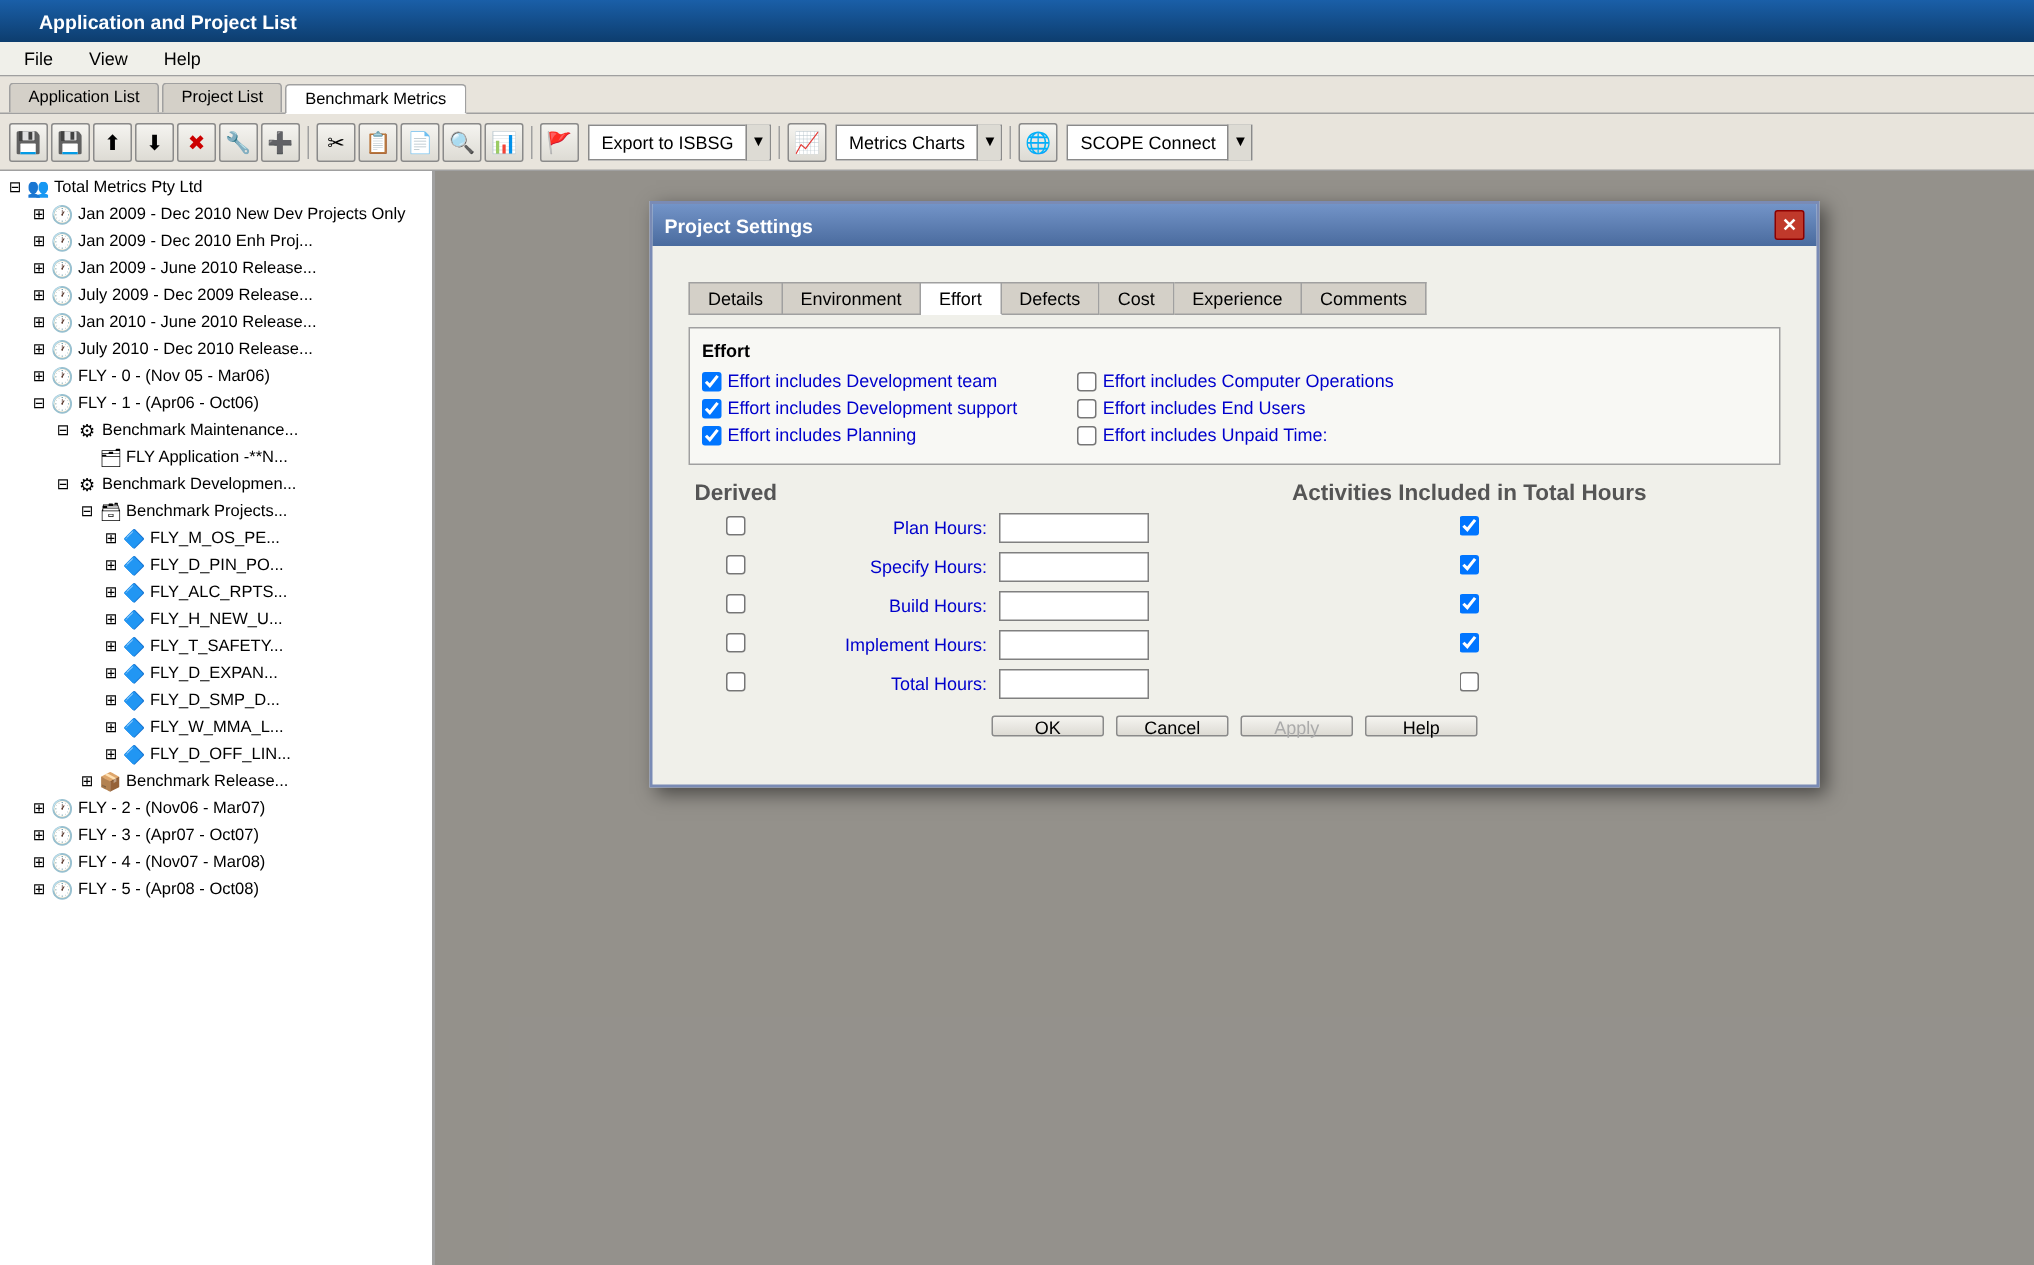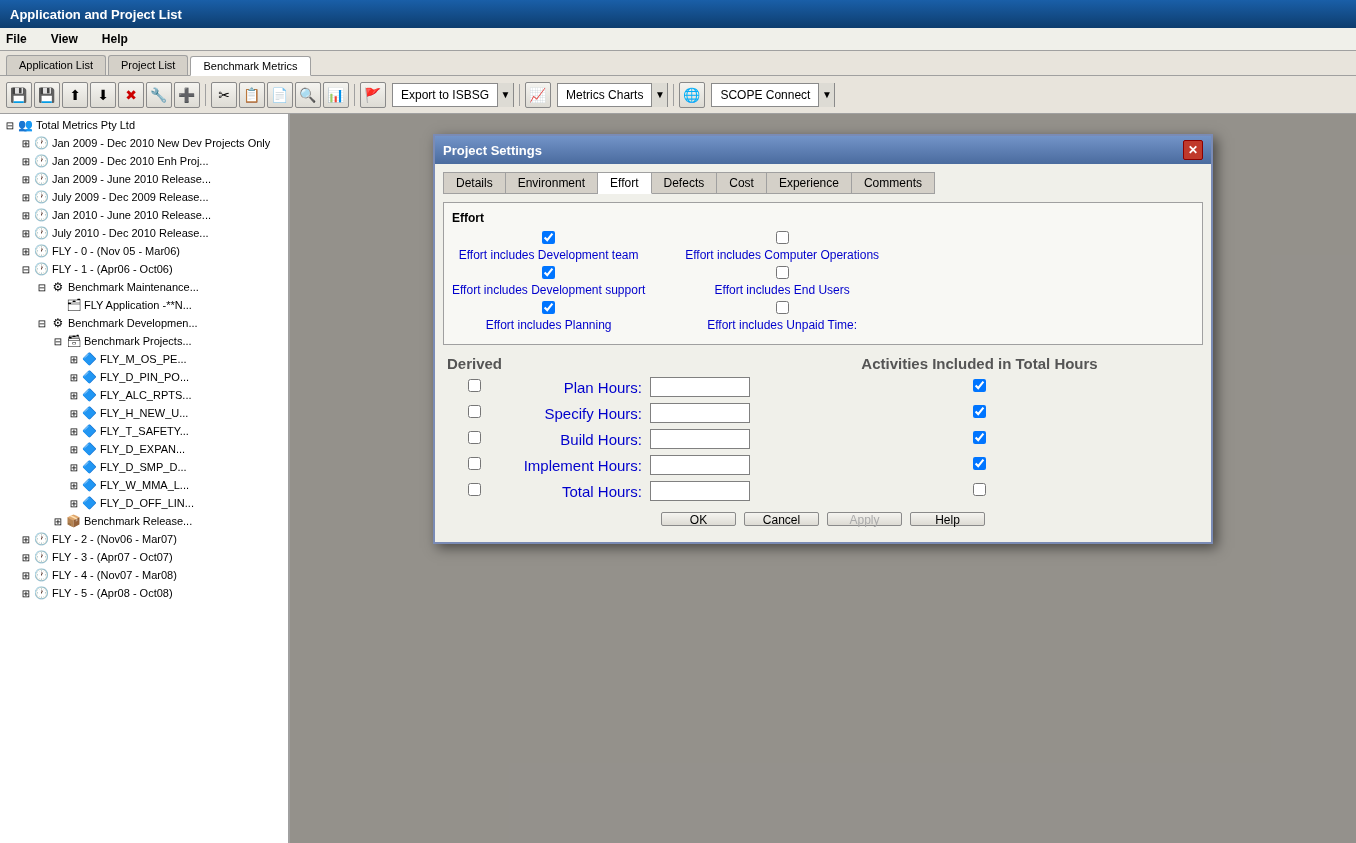--- a/index.html
+++ b/index.html
@@ -1,22 +1,22 @@
 <!DOCTYPE html>
 <html><head>
   <meta charset="utf-8">
   <style>
     * { box-sizing: border-box; margin: 0; padding: 0; }
     body { font-family: 'Segoe UI', Tahoma, Arial, sans-serif; font-size: 12px; background: #d4d0c8; overflow: hidden; }
 
     
-    .title-bar { background: linear-gradient(to bottom, #1a5fa8, #0d3d6e); color: white; padding: 6px 10px; font-size: 13px; font-weight: bold; display: flex; align-items: center; height: 28px; }
-
-    
-    .menu-bar { background: #f0f0ea; border-bottom: 1px solid #a0a0a0; padding: 2px 2px; display: flex; gap: 16px; font-weight: bold; }
+    .title-bar { background: linear-gradient(to bottom, #1a5fa8, #0d3d6e); color: white; padding: 6px 26px; font-size: 13px; font-weight: bold; display: flex; align-items: center; height: 28px; }
+
+    
+    .menu-bar { background: #f0f0ea; border-bottom: 1px solid #a0a0a0; padding: 2px 12px; display: flex; gap: 16px; }
     .menu-item { font-size: 12px; color: #000; cursor: pointer; padding: 2px 4px; }
 
     
     .tab-bar { background: #e8e4dc; padding: 4px 6px 0; display: flex; gap: 2px; border-bottom: 1px solid #a0a0a0; }
     .tab { background: #d4d0c8; border: 1px solid #a0a0a0; border-bottom: none; padding: 3px 12px; cursor: pointer; font-size: 11px; border-radius: 3px 3px 0 0; }
     .tab.active { background: #ffffff; border-bottom: 1px solid #ffffff; position: relative; top: 1px; }
 
     
     .toolbar { background: #e8e4dc; border-bottom: 1px solid #a0a0a0; padding: 3px 6px; display: flex; align-items: center; gap: 2px; height: 38px; }
     .toolbar-btn { width: 26px; height: 26px; background: linear-gradient(to bottom, #f5f4f0, #dddbd4); border: 1px solid #8a8a8a; border-radius: 2px; cursor: pointer; display: flex; align-items: center; justify-content: center; font-size: 14px; }
@@ -40,42 +40,42 @@
     .indent4 { margin-left: 64px; }
 
     
     .right-pane { flex: 1; background: #d4d0c8; position: relative; overflow: auto; }
 
     
     .modal-overlay { position: absolute; top: 0; left: 0; right: 0; bottom: 0; background: rgba(0,0,0,0.3); display: flex; align-items: flex-start; justify-content: center; padding-top: 20px; z-index: 100; }
     .modal { background: #f0f0ea; border: 2px solid #7a8bb5; box-shadow: 4px 4px 12px rgba(0,0,0,0.5); width: 780px; }
     .modal-title { background: linear-gradient(to bottom, #7394c8, #4a6b9e); color: white; padding: 4px 8px; font-size: 13px; font-weight: bold; display: flex; align-items: center; justify-content: space-between; }
     .modal-close { width: 20px; height: 20px; background: #c0392b; border: 1px solid #8b0000; color: white; display: flex; align-items: center; justify-content: center; cursor: pointer; font-size: 12px; border-radius: 2px; }
-    .modal-content { padding: 8px; }
+    .modal-content { padding: 24px; }
 
     
     .dialog-tab-bar { display: flex; gap: 0; margin-bottom: 8px; }
     .dialog-tab { background: #d4d0c8; border: 1px solid #a0a0a0; padding: 3px 12px; cursor: pointer; font-size: 12px; }
     .dialog-tab:not(:first-child) { border-left: none; }
     .dialog-tab.active { background: white; border-bottom: 1px solid white; }
 
     
     .group-box { border: 1px solid #a0a0a0; padding: 8px; margin-bottom: 8px; background: #f8f8f4; }
     .group-box-title { font-size: 12px; font-weight: bold; color: #000; margin-bottom: 6px; }
 
     
-    .checkbox-row { display: flex; align-items: center; gap: 4px; margin-bottom: 4px; flex-direction: column; }
+    .checkbox-row { display: flex; align-items: flex-end; gap: 4px; margin-bottom: 4px; }
     .checkbox-row input[type=checkbox] { width: 13px; height: 13px; }
     .checkbox-row label { font-size: 12px; color: #0000cc; }
 
     
     .hours-table { width: 100%; border-collapse: collapse; }
     .hours-table th { font-size: 15px; color: #555; padding: 2px 4px; text-align: center; }
     .hours-table td { padding: 3px 4px; vertical-align: middle; }
-    .field-label { font-size: 15px; color: #0000cc; text-align: right; padding-right: 8px; }
+    .field-label { font-size: 12px; color: #0000cc; text-align: right; padding-right: 8px; }
     .hours-input { width: 100px; height: 20px; border: 1px solid #808080; padding: 2px 4px; font-size: 12px; background: white; }
     .checkbox-cell { text-align: center; }
     .checkbox-cell input { width: 13px; height: 13px; }
 
     
     .dialog-buttons { display: flex; justify-content: center; gap: 8px; padding: 8px; }
     .dialog-btn { min-width: 75px; height: 14px; background: linear-gradient(to bottom, #f5f4f0, #dddbd4); border: 1px solid #8a8a8a; padding: 0 12px; cursor: pointer; font-size: 12px; border-radius: 2px; }
     .dialog-btn:disabled { color: #aaa; cursor: default; }
 
     

